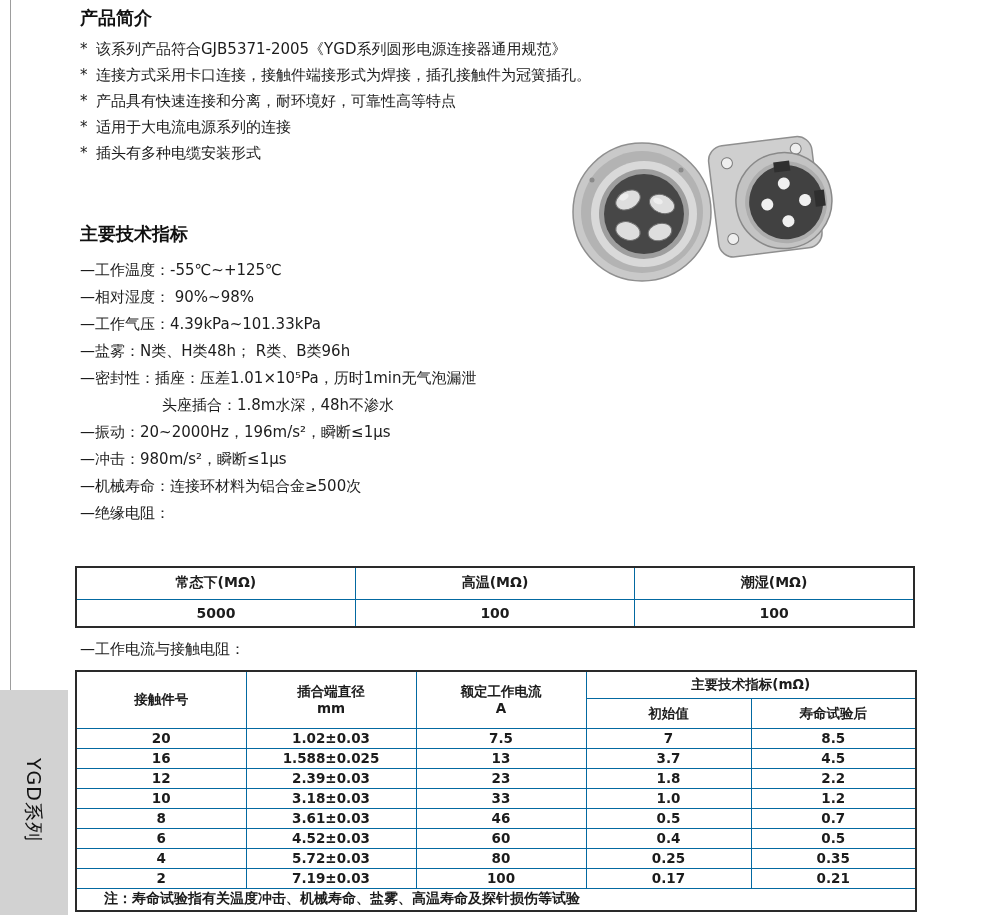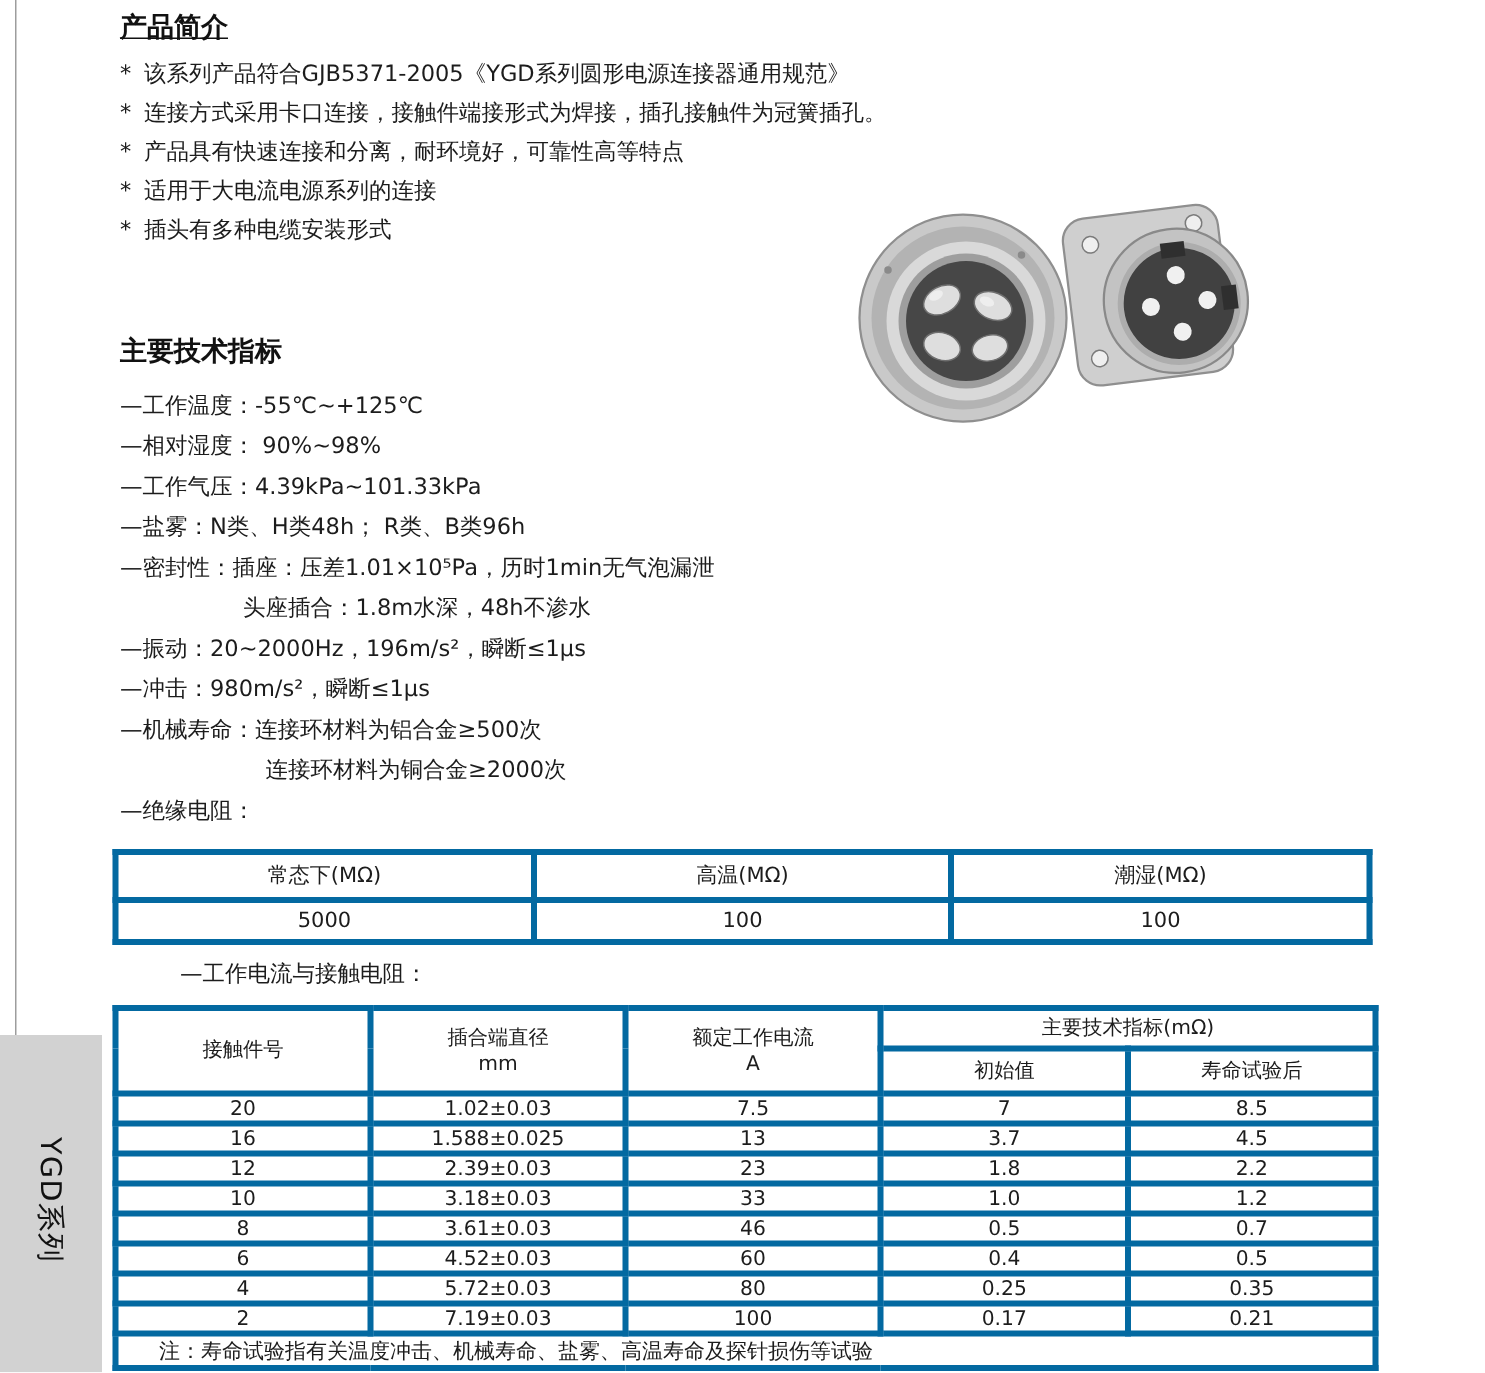--- a/index.html
+++ b/index.html
@@ -12,39 +12,39 @@
   .v-rule { position:absolute; left:10px; top:0; width:1px; height:692px; background:#9d9d9d; }
 
   
   .series-tab { position:absolute; left:0; top:690px; width:68px; height:225px; background:#d2d2d2; }
   .series-tab .label {
     position:absolute; left:33px; top:68px; transform:translate(-50%,-50%) rotate(90deg) translate(50%,0);
     transform-origin:center; white-space:nowrap; font-size:19px; color:#111; letter-spacing:1px;
   }
 
   .h1 { position:absolute; font-size:18px; font-weight:bold; color:#111; }
-  #intro-title { left:80px; top:6px;text-decoration:underline; }
+  #intro-title { left:80px; top:6px; }
   #specs-title { left:80px; top:222px; }
 
   #bullets { position:absolute; left:80px; top:36px; width:560px; font-size:15px; }
   #bullets .bullet { height:26px; line-height:26px; white-space:nowrap; }
   #bullets .marker { display:inline-block; width:16px; }
 
   #spec-lines { position:absolute; left:80px; top:257px; width:560px; font-size:15px; }
   #spec-lines .spec-line { height:27px; line-height:27px; white-space:nowrap; }
 
   
   table { border-collapse:collapse; table-layout:fixed; width:840px; font-family:inherit; }
-  th, td { border:4px solid #0369a1; text-align:center; font-weight:normal; color:#1c1c1c; }
+  th, td { border:1px solid #0369a1; text-align:center; font-weight:bold; color:#1c1c1c; }
 
   #insulation-table { position:absolute; left:75px; top:566px; border:2px solid #2a2a2a; font-size:14px; }
   #insulation-table .hrow td { height:32px; }
   #insulation-table .vrow td { height:28px;margin-left:44px; }
 
-  #current-caption { position:absolute; left:80px; top:640px; font-size:15px; white-space:nowrap;margin-left:40px; }
+  #current-caption { position:absolute; left:80px; top:640px; font-size:15px; white-space:nowrap; }
 
   #current-table { position:absolute; left:75px; top:670px; border:2px solid #2a2a2a; font-size:13.5px; }
   #current-table thead th { line-height:1.25; }
   #current-table .head-r1 th { height:27px; }
   #current-table .head-r2 th { height:30px; }
   #current-table tbody td { height:20px; }
   #current-table tfoot td { height:23px; text-align:left; padding-left:27px; font-size:14px; }
 
   
   #photos { position:absolute; left:562px; top:118px; width:285px; height:168px; }
@@ -116,21 +116,20 @@
   <div id="spec-lines">
       <div class="spec-line">—工作温度：-55℃~+125℃</div>
       <div class="spec-line">—相对湿度： 90%~98%</div>
       <div class="spec-line">—工作气压：4.39kPa~101.33kPa</div>
       <div class="spec-line">—盐雾：N类、H类48h； R类、B类96h</div>
       <div class="spec-line">—密封性：插座：压差1.01×10⁵Pa，历时1min无气泡漏泄</div>
       <div class="spec-line" style="padding-left: 82px;">头座插合：1.8m水深，48h不渗水</div>
       <div class="spec-line">—振动：20~2000Hz，196m/s²，瞬断≤1μs</div>
       <div class="spec-line">—冲击：980m/s²，瞬断≤1μs</div>
       <div class="spec-line">—机械寿命：连接环材料为铝合金≥500次</div>
-      <div class="spec-line" style="padding-left: 97px;">连接环材料为铜合金≥2000次</div>
       <div class="spec-line">—绝缘电阻：</div>
     </div>
 
   <table id="insulation-table">
     <tbody>
         <tr class="hrow" id="ins-head">
           <td>常态下(MΩ)</td>
           <td>高温(MΩ)</td>
           <td>潮湿(MΩ)</td>
         </tr>

